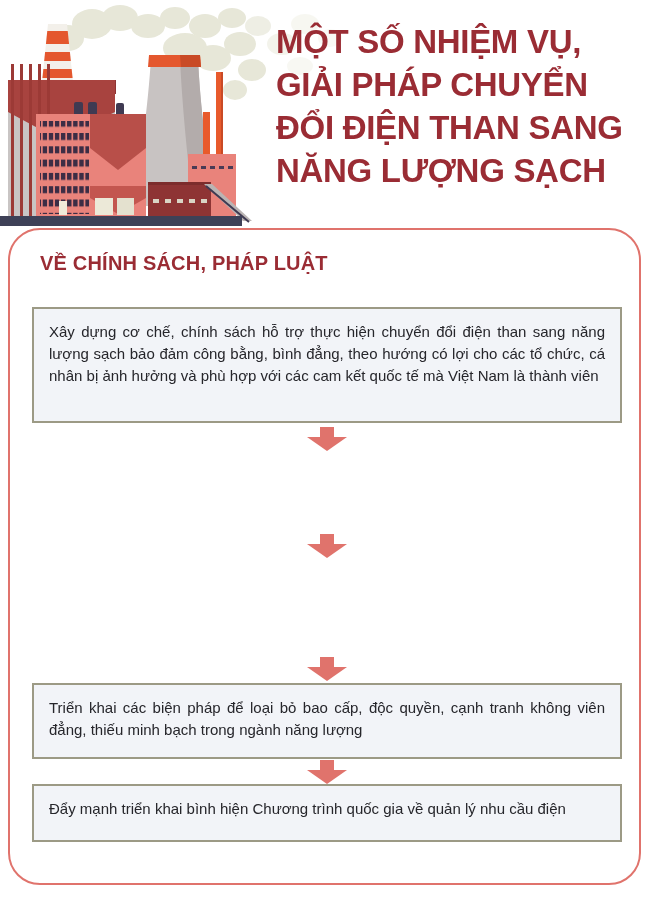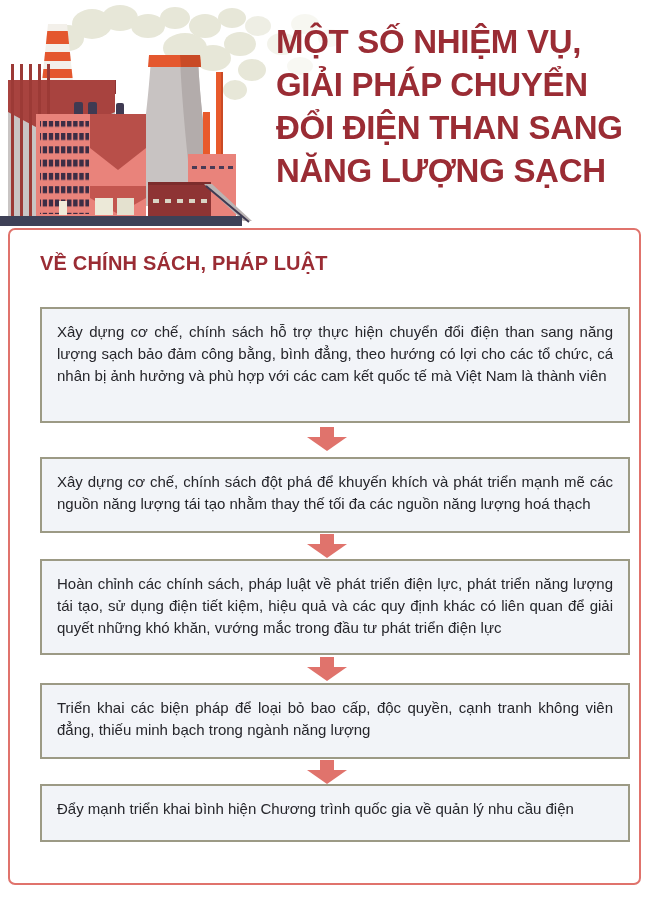--- a/index.html
+++ b/index.html
@@ -21,34 +21,34 @@
   .page-title{
     position:absolute;left:276px;top:20px;width:372px;
     color:var(--title-color);
     font-size:33px;font-weight:700;line-height:43px;letter-spacing:-0.3px;
     white-space:pre-line;
   }
   .panel{
     position:absolute;left:8px;top:228px;width:633px;height:657px;
     background:#ffffff;
     border:2px solid var(--panel-border);
-    border-radius:7px;
+    border-radius:32px;
   }
   .panel-heading{
     position:absolute;left:30px;top:22px;
     color:var(--title-color);
     font-size:20px;font-weight:700;letter-spacing:0.2px;
   }
   .policy-box{
     position:absolute;left:22px;width:590px;
     background:var(--box-bg);
     border:2px solid var(--box-border);
     padding:12px 15px;
     color:var(--text-color);
-    font-size:15px;line-height:22px;text-align:justify;margin-left:8px;
+    font-size:15px;line-height:22px;text-align:justify;
   }
   .box-1{top:77px;min-height:116px;}
   .box-2{top:227px;min-height:76px;}
   .box-3{top:329px;min-height:96px;}
   .box-4{top:453px;min-height:76px;}
   .box-5{top:554px;min-height:58px;}
   .flow-arrow{position:absolute;left:297px;width:40px;height:24px;}
   .arr-1{top:197px;} .arr-2{top:304px;} .arr-3{top:427px;} .arr-4{top:530px;}
   .flow-arrow svg{display:block;}
 </style>
@@ -180,36 +180,30 @@
 
   <div class="flow-arrow arr-1">
     <svg width="40" height="24" viewBox="0 0 40 24">
         <g fill="#e0736c">
           <rect x="13" y="0" width="14" height="11"></rect>
           <polygon points="0,10 40,10 20,24"></polygon>
         </g>
       </svg>
   </div>
 
-  <div class="policy-box box-2">
-    <span>Xây dựng cơ chế, chính sách đột phá để khuyến khích và phát triển mạnh mẽ các nguồn năng lượng tái tạo nhằm thay thế tối đa các nguồn năng lượng hoá thạch</span>
-  </div>
 
   <div class="flow-arrow arr-2">
     <svg width="40" height="24" viewBox="0 0 40 24">
         <g fill="#e0736c">
           <rect x="13" y="0" width="14" height="11"></rect>
           <polygon points="0,10 40,10 20,24"></polygon>
         </g>
       </svg>
   </div>
 
-  <div class="policy-box box-3">
-    <span>Hoàn chỉnh các chính sách, pháp luật về phát triển điện lực, phát triển năng lượng tái tạo, sử dụng điện tiết kiệm, hiệu quả và các quy định khác có liên quan để giải quyết những khó khăn, vướng mắc trong đầu tư phát triển điện lực</span>
-  </div>
 
   <div class="flow-arrow arr-3">
     <svg width="40" height="24" viewBox="0 0 40 24">
         <g fill="#e0736c">
           <rect x="13" y="0" width="14" height="11"></rect>
           <polygon points="0,10 40,10 20,24"></polygon>
         </g>
       </svg>
   </div>
 

